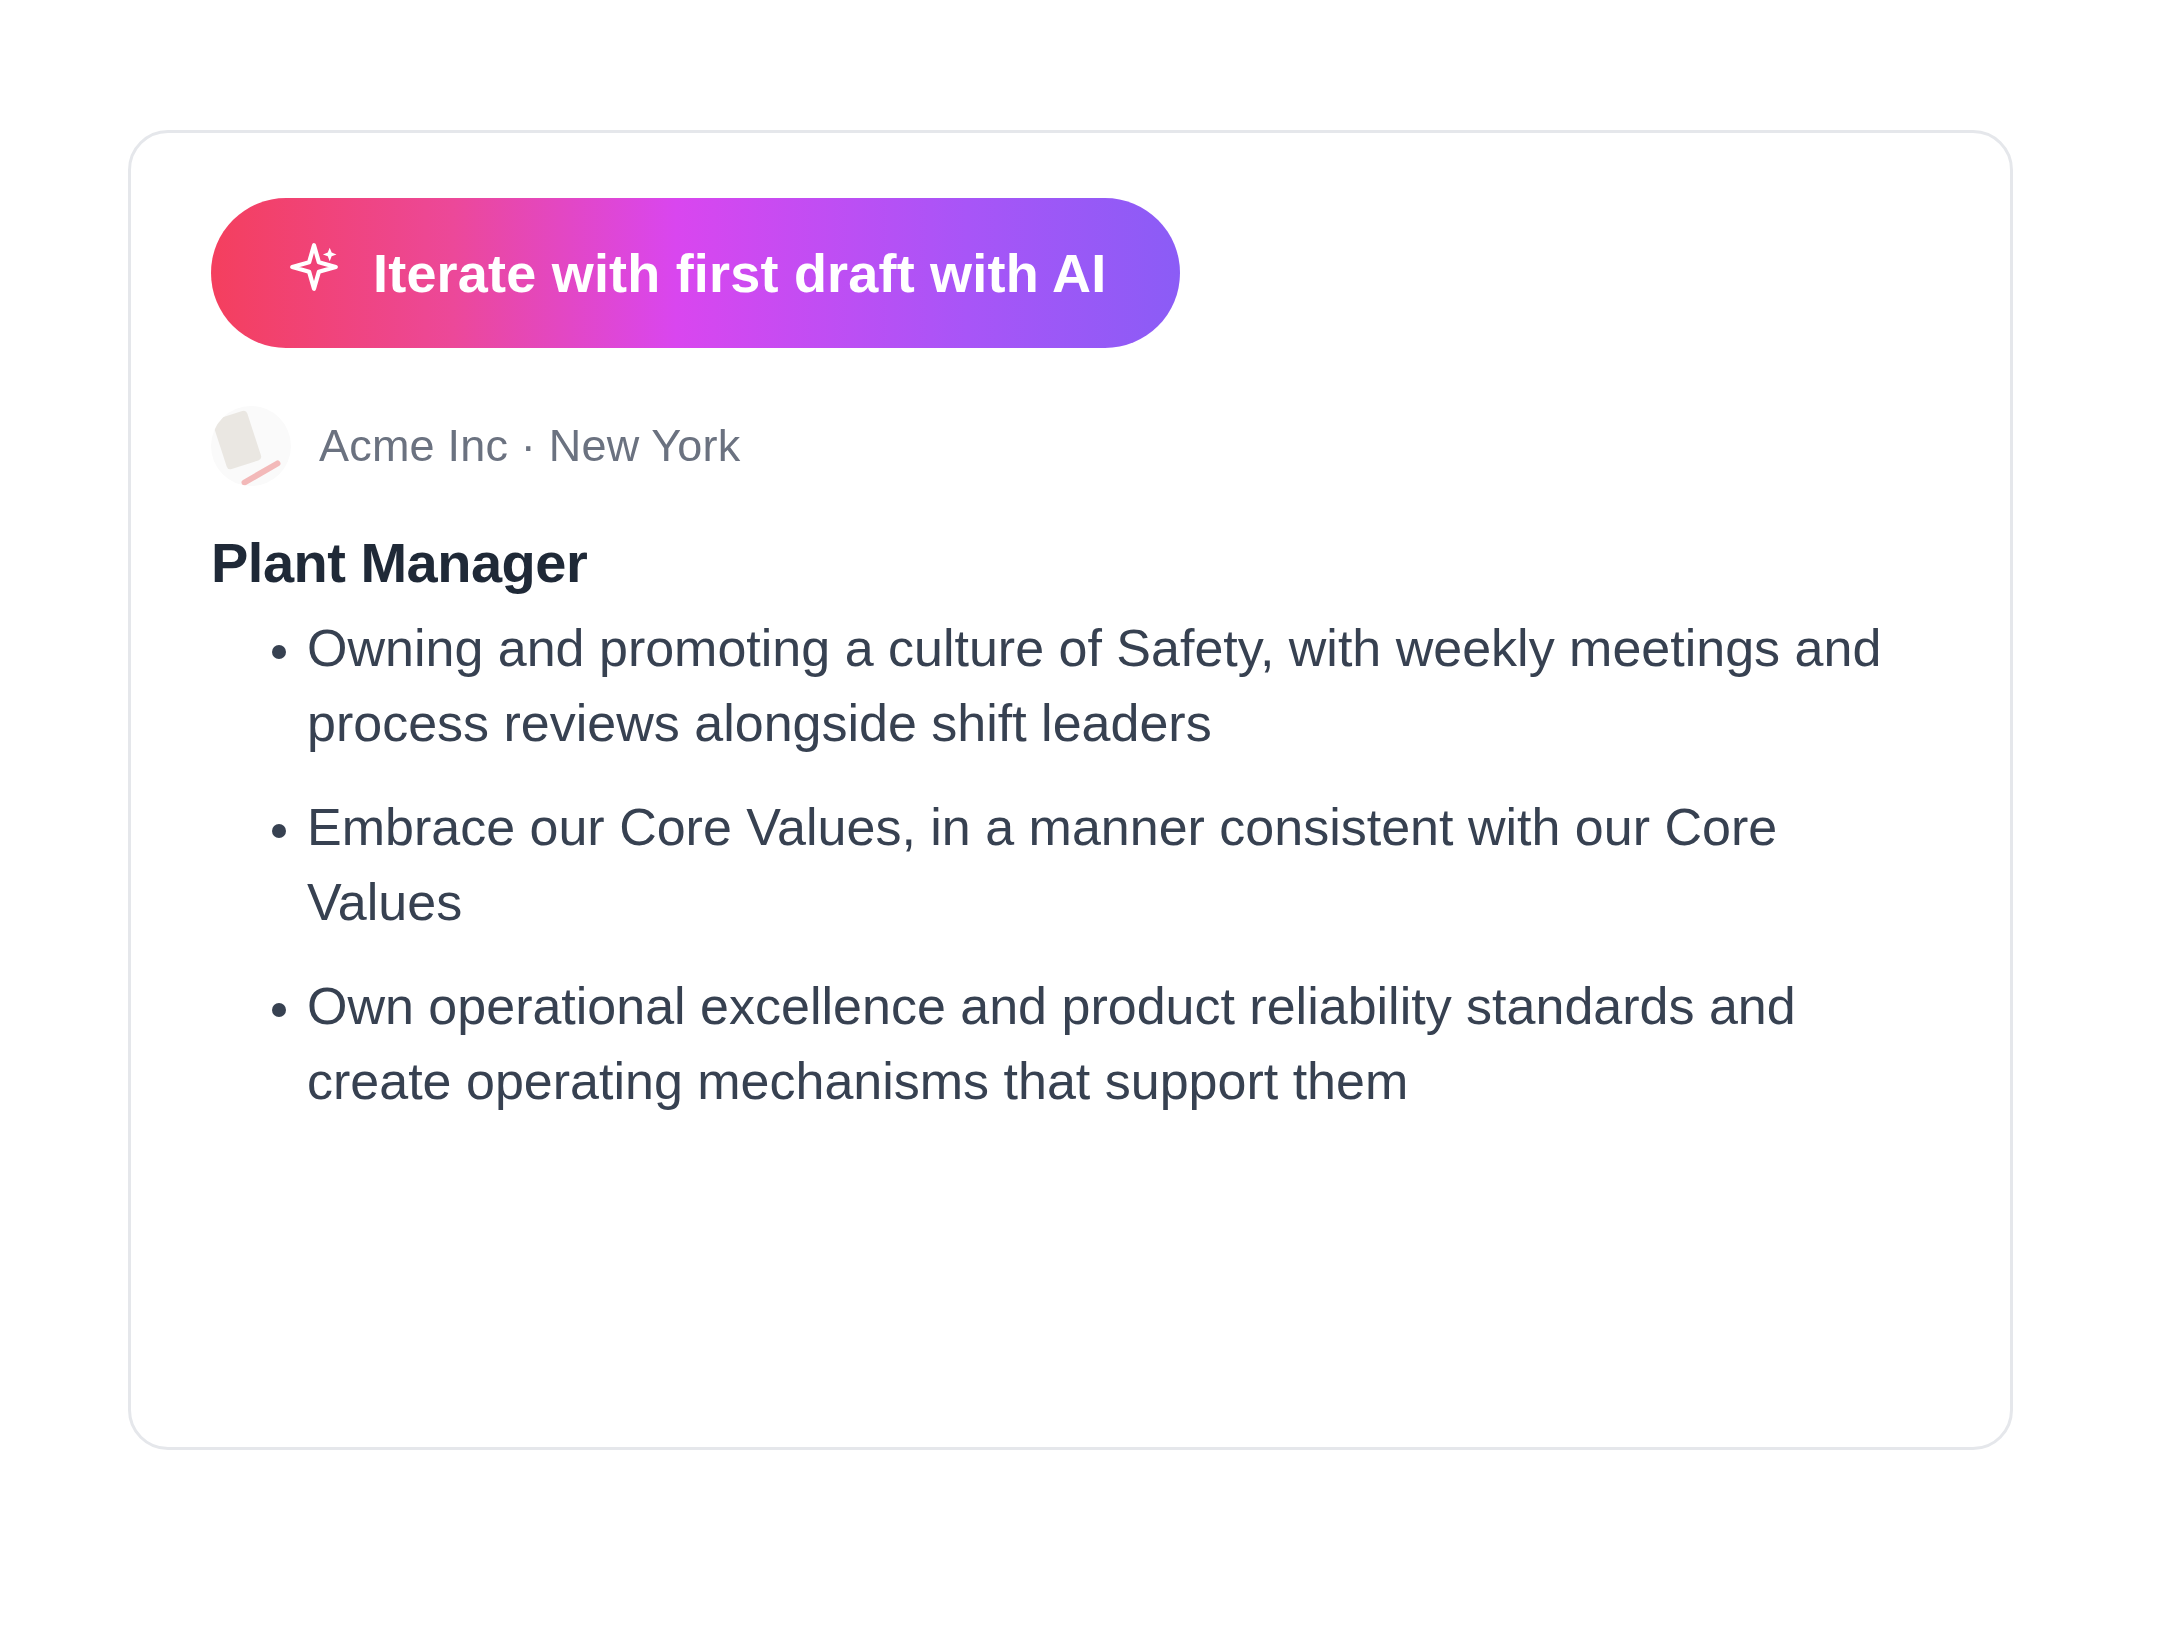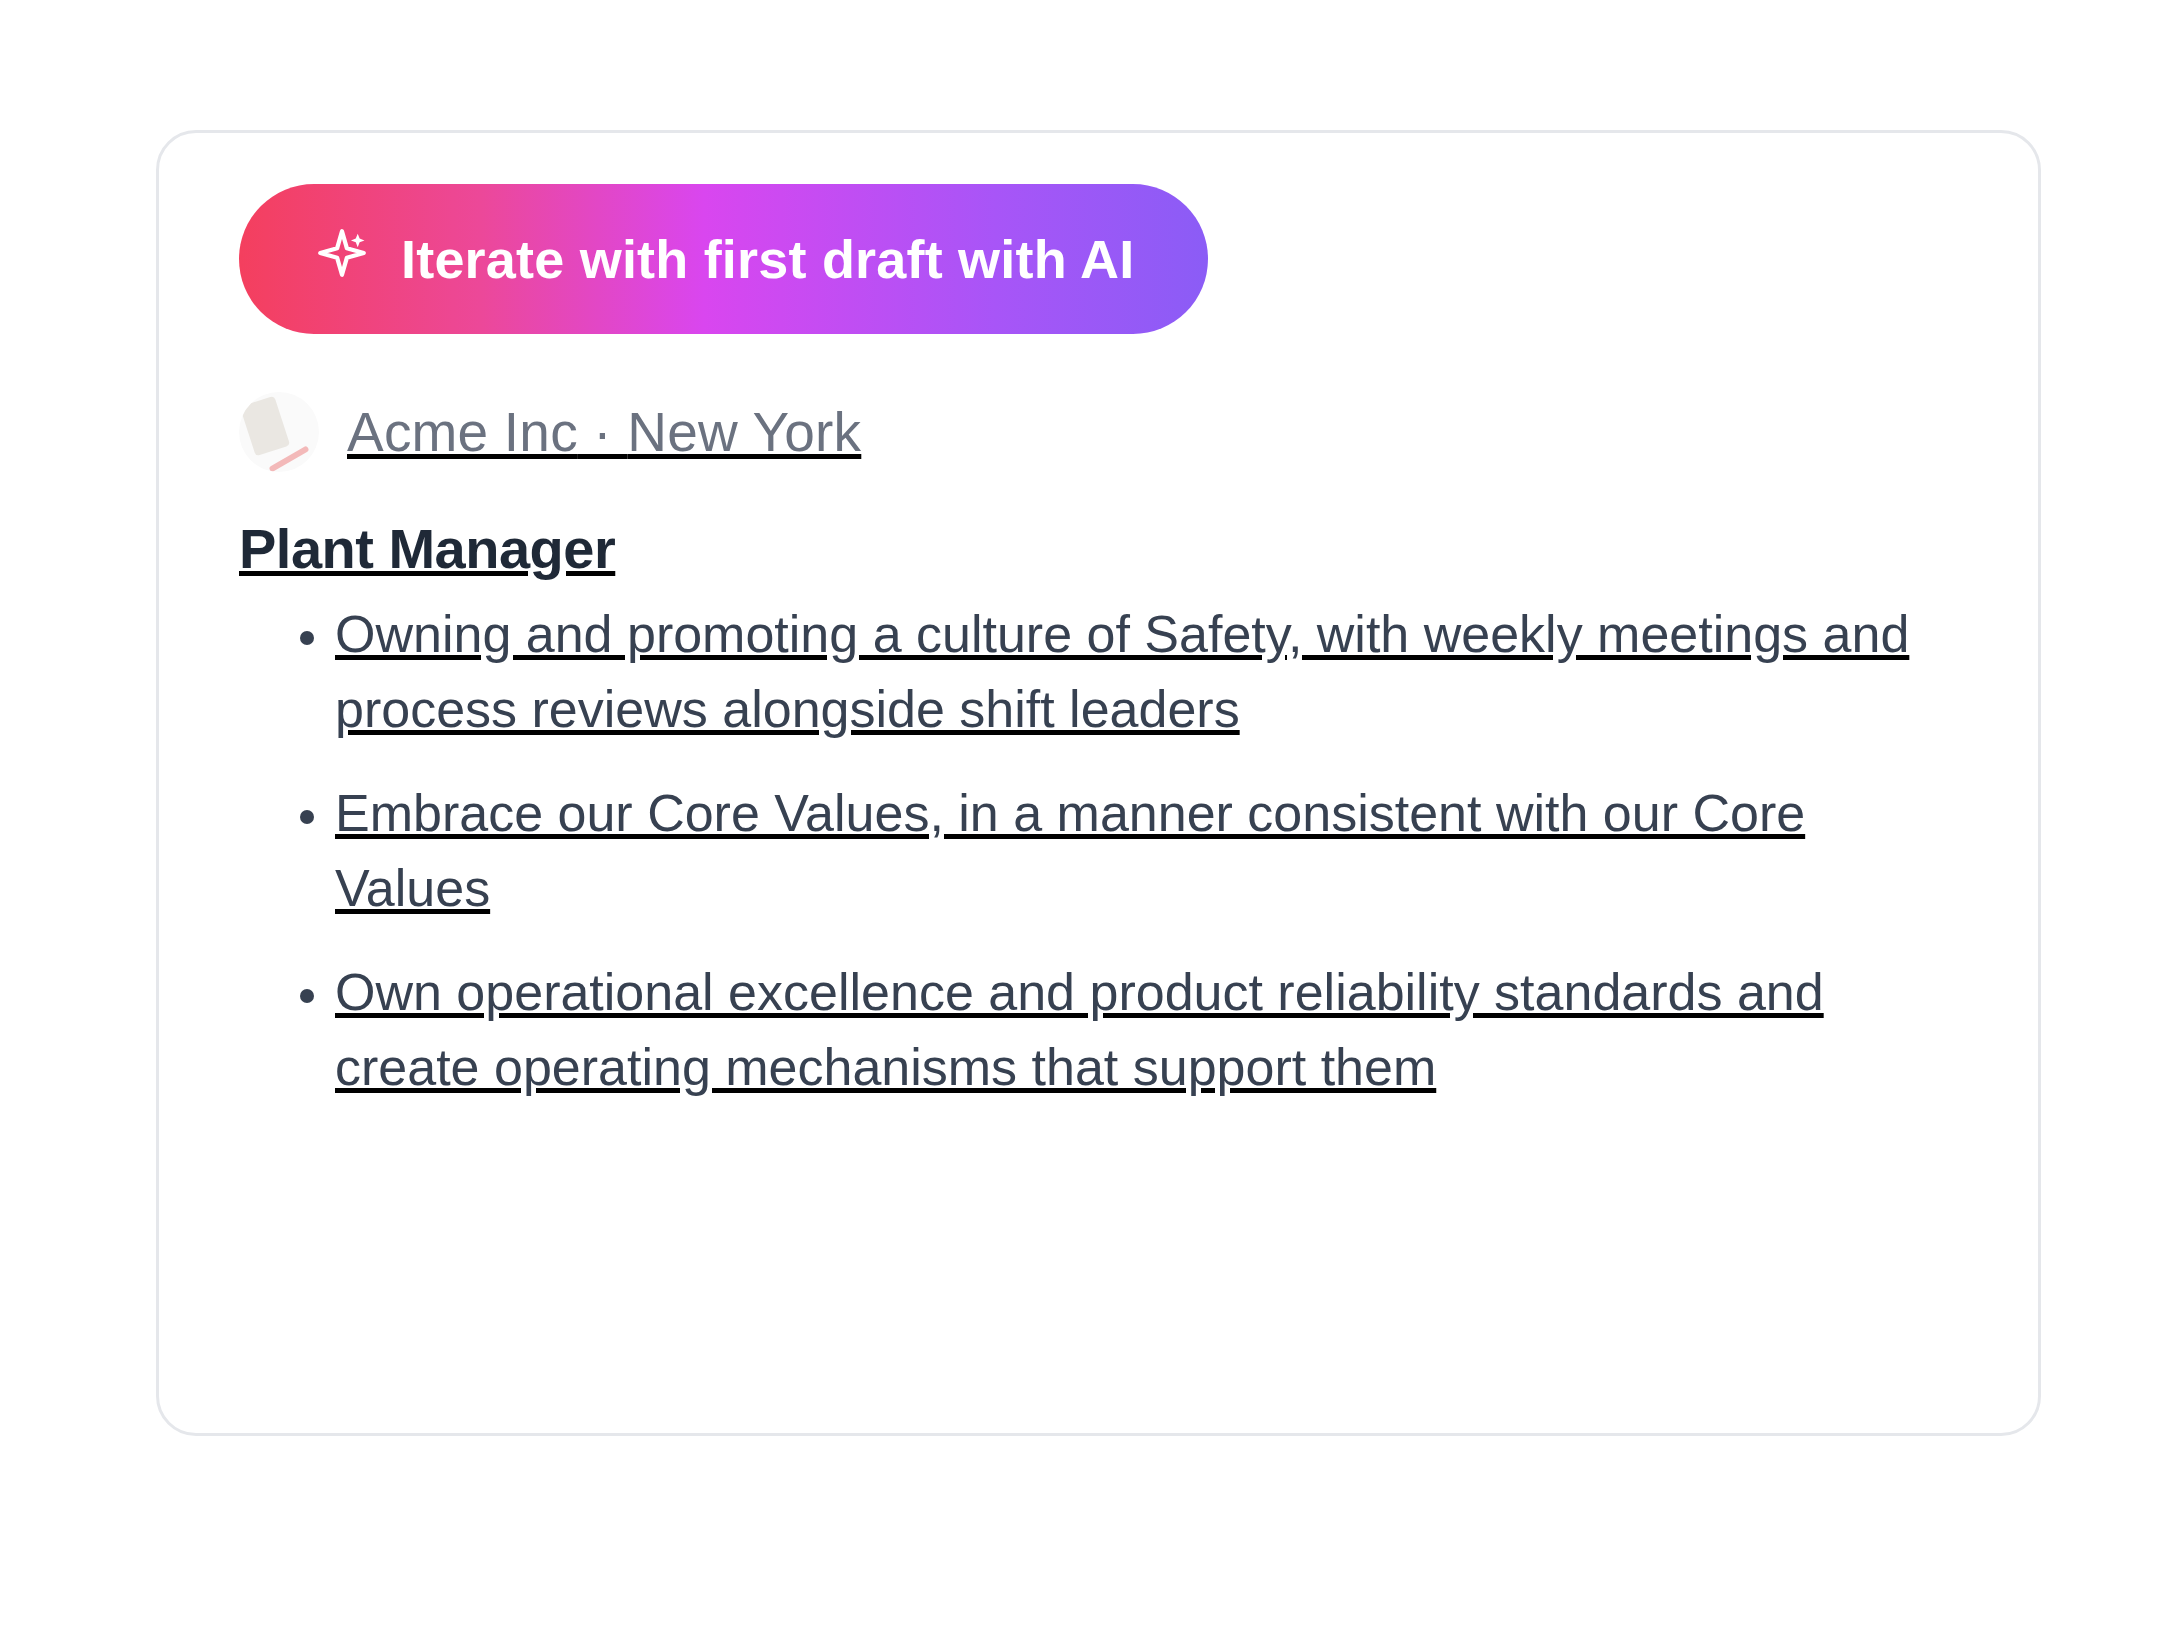--- a/index.html
+++ b/index.html
@@ -4,28 +4,27 @@
   <style>
     * { box-sizing: border-box; margin: 0; padding: 0; }
     html, body {
       width: 2180px;
       height: 1628px;
       background: #ffffff;
       font-family: -apple-system, BlinkMacSystemFont, "Segoe UI", Helvetica, Arial, sans-serif;
     }
     .card {
       position: absolute;
-      left: 156px;
+      left: 128px;
       top: 130px;
       width: 1885px;
       border: 3px solid #e5e7eb;
       border-radius: 40px;
       background: #ffffff;
-      padding: 51px 80px 300px 80px;
-      text-decoration: underline;
+      padding: 65px 80px 300px 80px;
     }
     .ai-button {
       display: inline-flex;
       align-items: center;
       gap: 30px;
       padding: 40px 74px;
       border-radius: 999px;
       background: linear-gradient(90deg, #f43f5e 0%, #ec4899 25%, #d946ef 48%, #a855f7 78%, #8b5cf6 100%);
       color: #ffffff;
       font-size: 54px;
@@ -71,21 +70,21 @@
       content: "";
       position: absolute;
       right: 8px; bottom: 10px;
       width: 44px; height: 6px;
       background: #f3b9b9;
       transform: rotate(-30deg);
       border-radius: 3px;
     }
     .meta-text {
       color: #6b7280;
-      font-size: 55px;
+      font-size: 45px;
       font-weight: 400;
       letter-spacing: 0.2px;
     }
     .job-title {
       margin-top: 44px;
       color: #1f2937;
       font-size: 56px;
       font-weight: 800;
       letter-spacing: -0.5px;
     }

